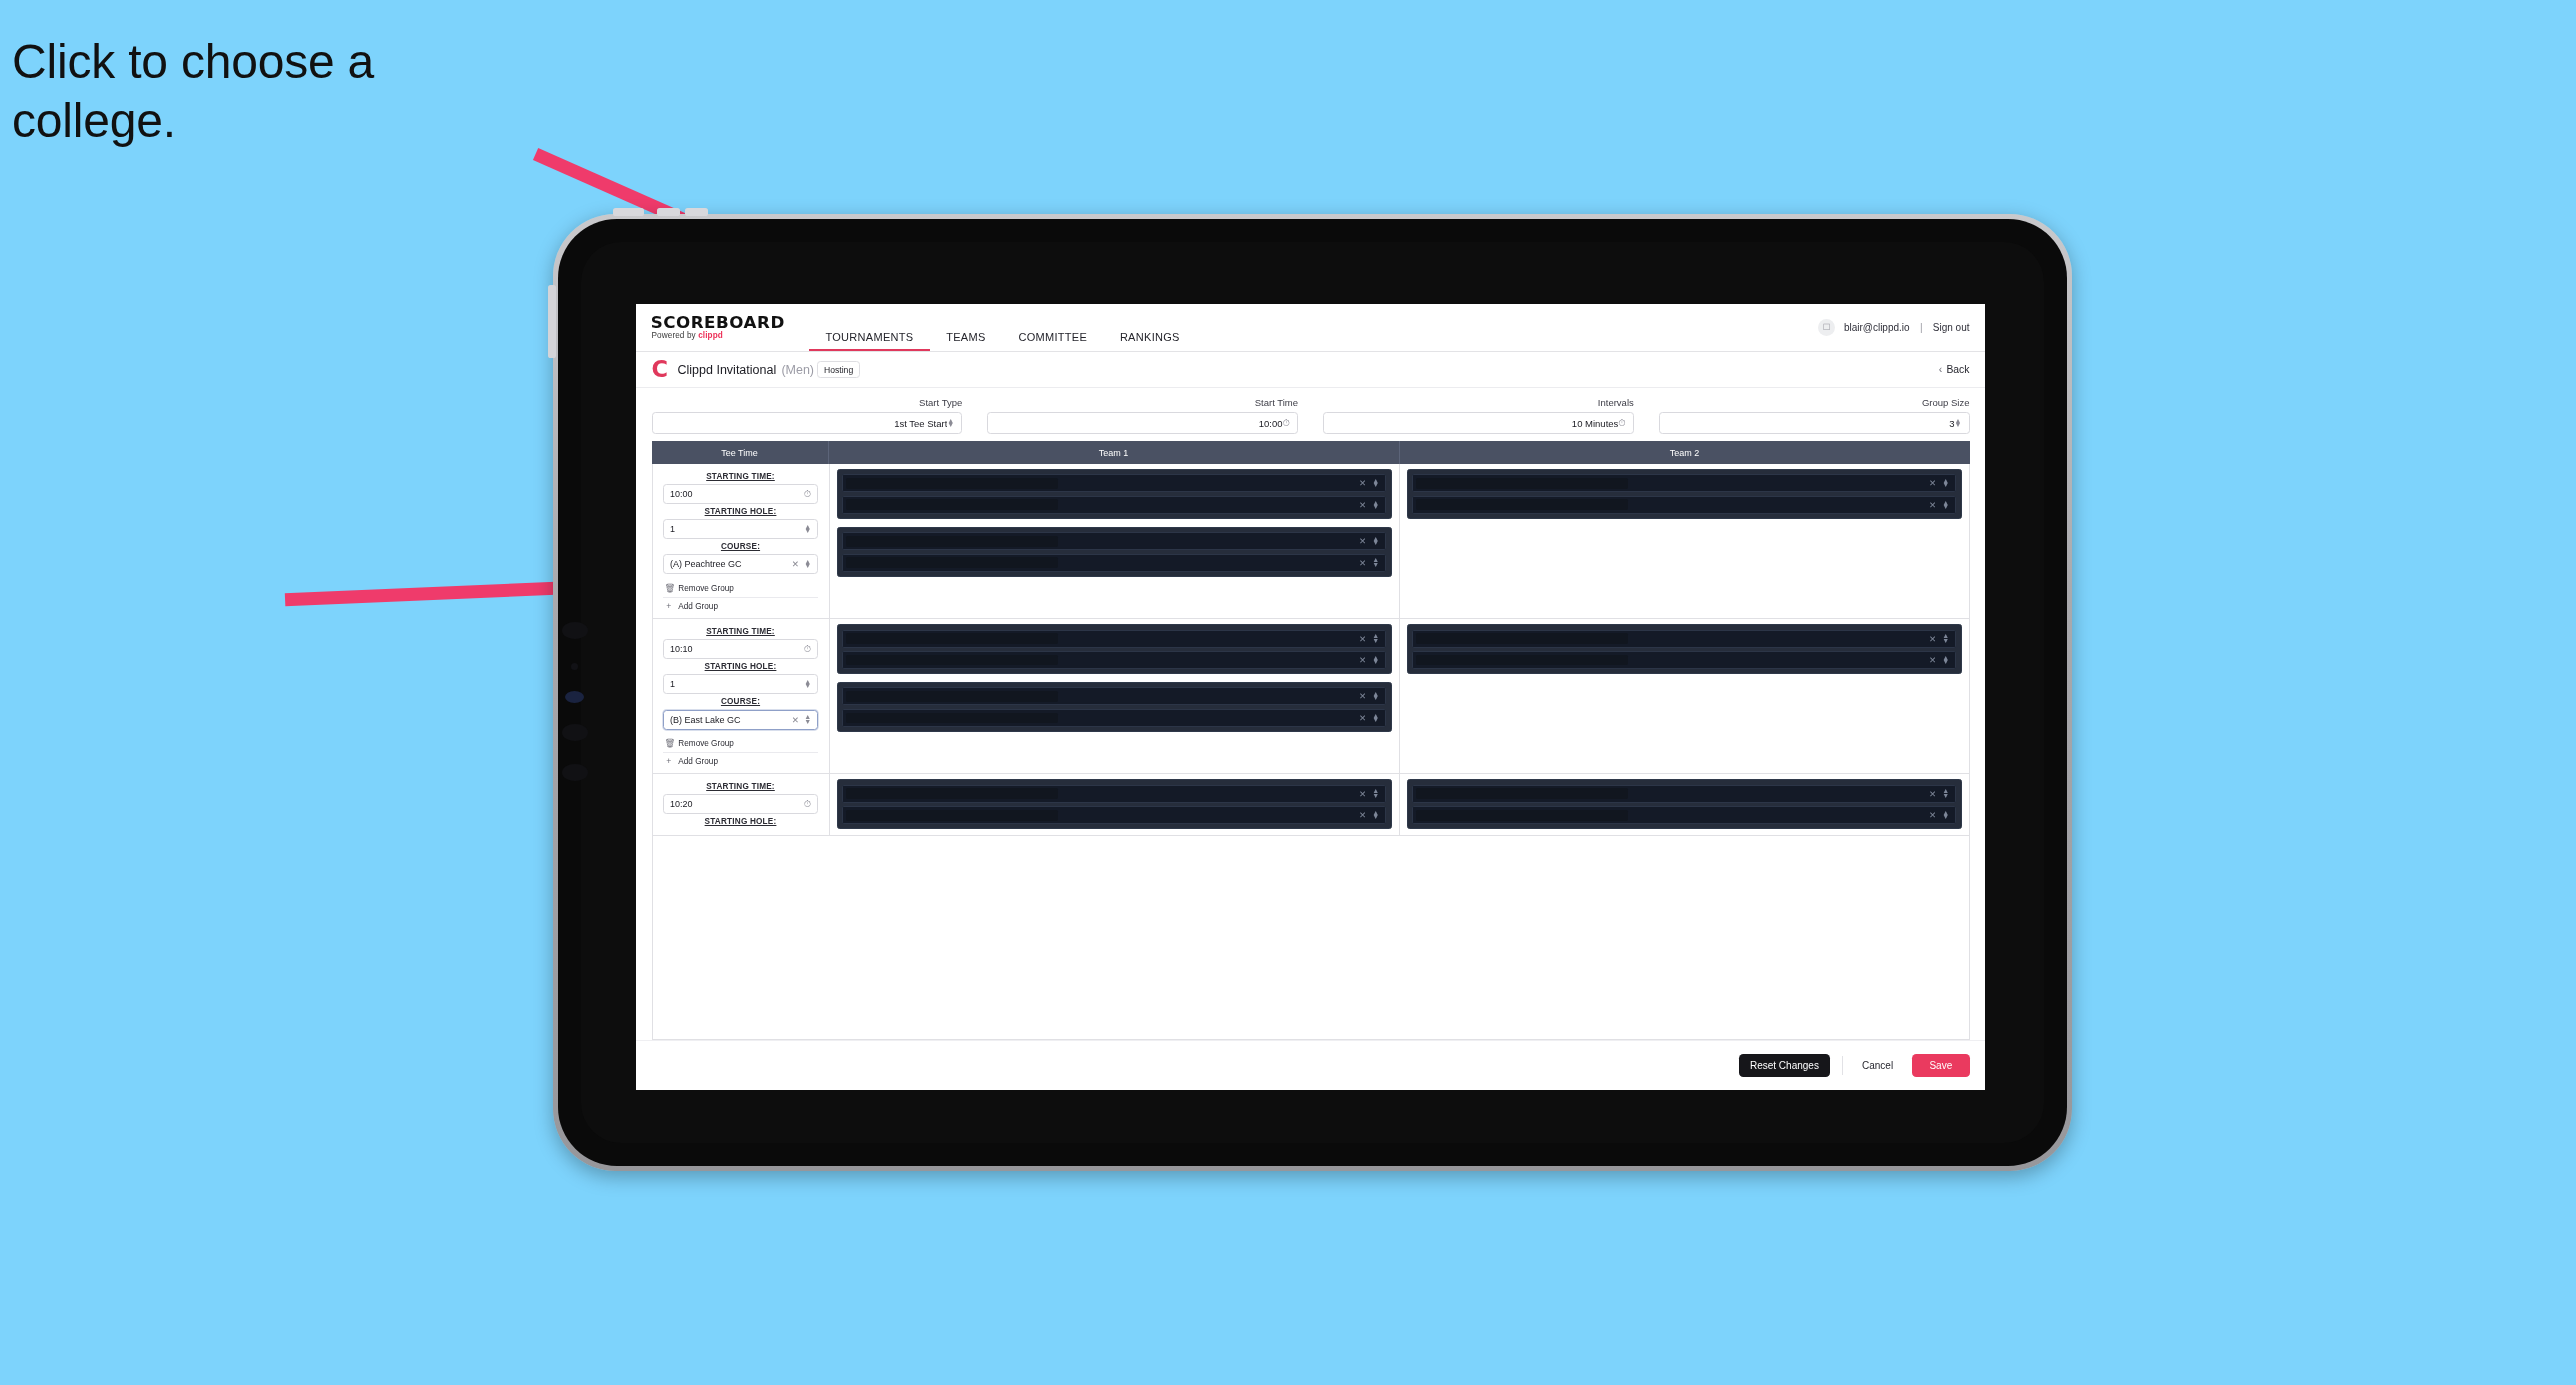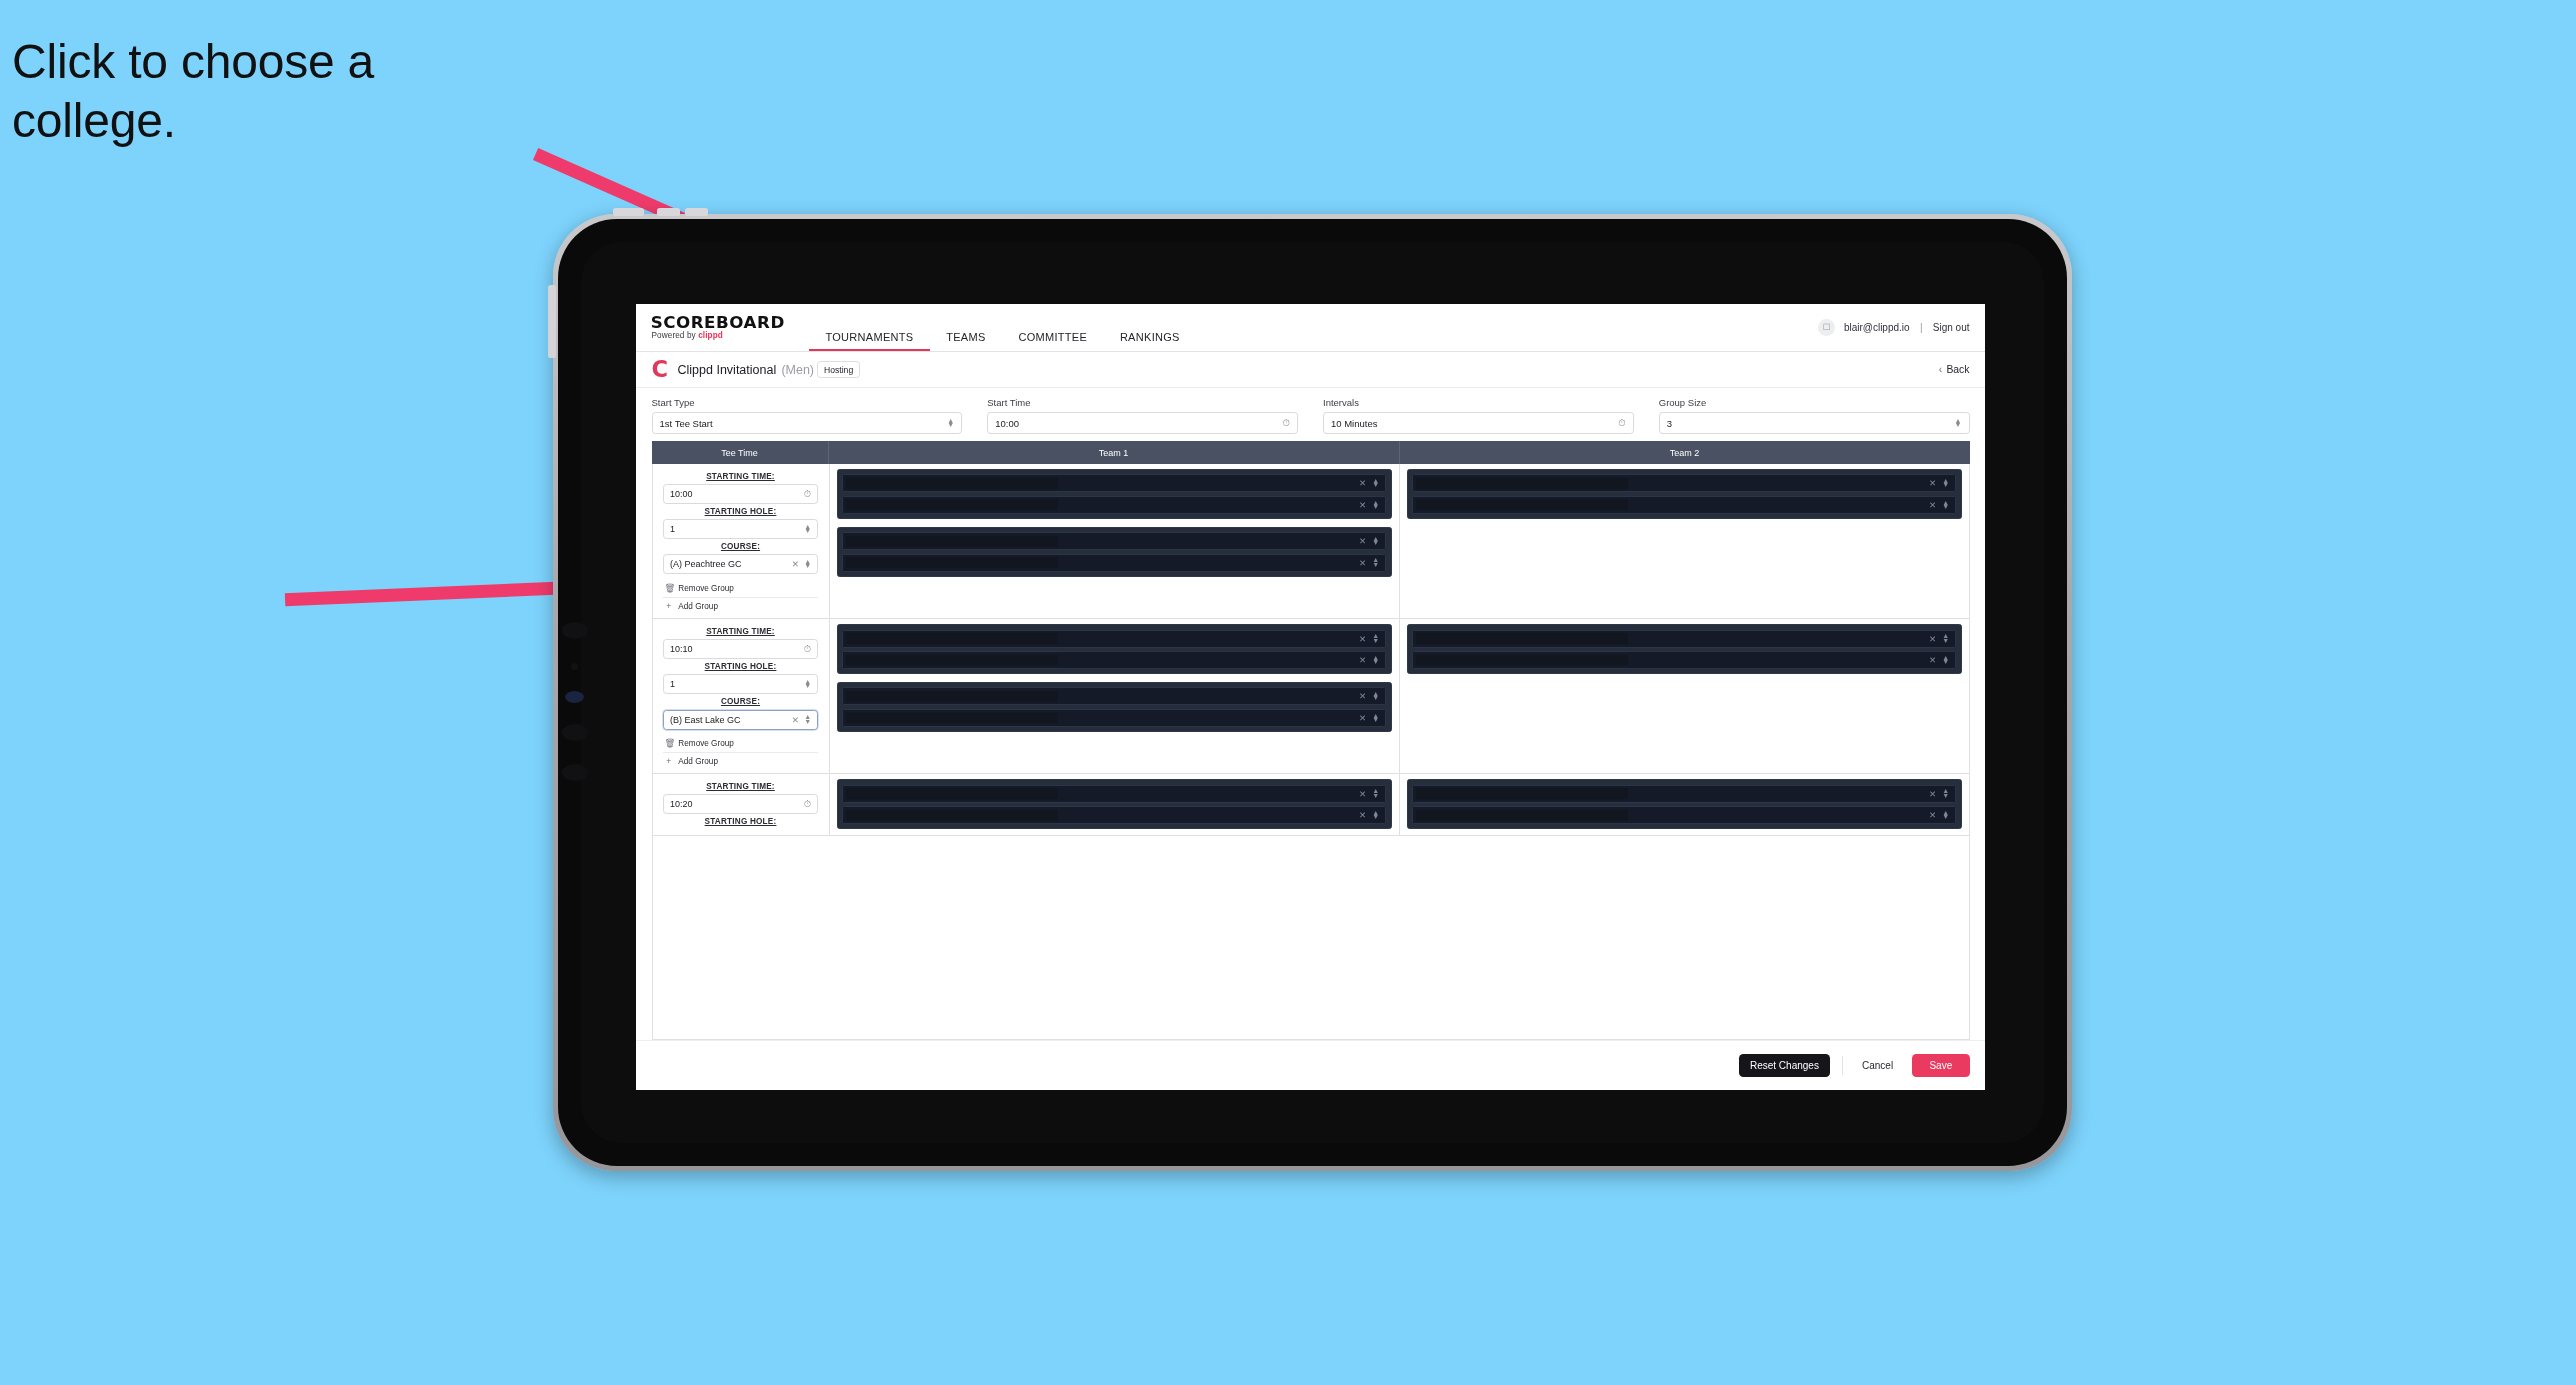--- a/index.html
+++ b/index.html
@@ -122,21 +122,21 @@
   #tour-gender { font-size: 12.5px; color:#9c9ca6; margin-left:5.2px; }
   #hosting-badge {
     margin-left: 3px; border:0.9px solid #dedee2; border-radius:3.5px;
     padding: 2.6px 6px; font-size: 8.6px; color:#24242b; background:#fff;
   }
   #back-btn { margin-left:auto; display:flex; align-items:center; gap:4.3px; font-size:10.4px; color:#26262e; cursor:pointer;}
   #back-chev { font-size: 10.4px; color:#6a6a74; }
 
   
   #controls {
-    flex:none; display:flex; gap: 25px; padding: 8.6px 15.5px 7px 15.5px; background:#fff;
+    flex:none; display:flex; gap: 25px; padding: 8.6px 15.5px 7px 15.5px; background:#fff;text-align:right;
   }
   .ctrl { flex: 1 1 0; min-width:0; }
   .ctrl-label { font-size: 9.5px; color:#3c3c46; margin-bottom: 4.3px; }
   .ctrl-field {
     height: 22.5px; border:0.9px solid #d9d9de; border-radius:3.5px; background:#fff;
     display:flex; align-items:center; padding: 0 7px;
     font-size: 9.5px; color:#1b1b22;
   }
   .ctrl-field .val { flex:1; white-space:nowrap; overflow:hidden; }
   .ic { color:#8b8b95; font-size: 9.5px; flex:none; display:flex; align-items:center;}

